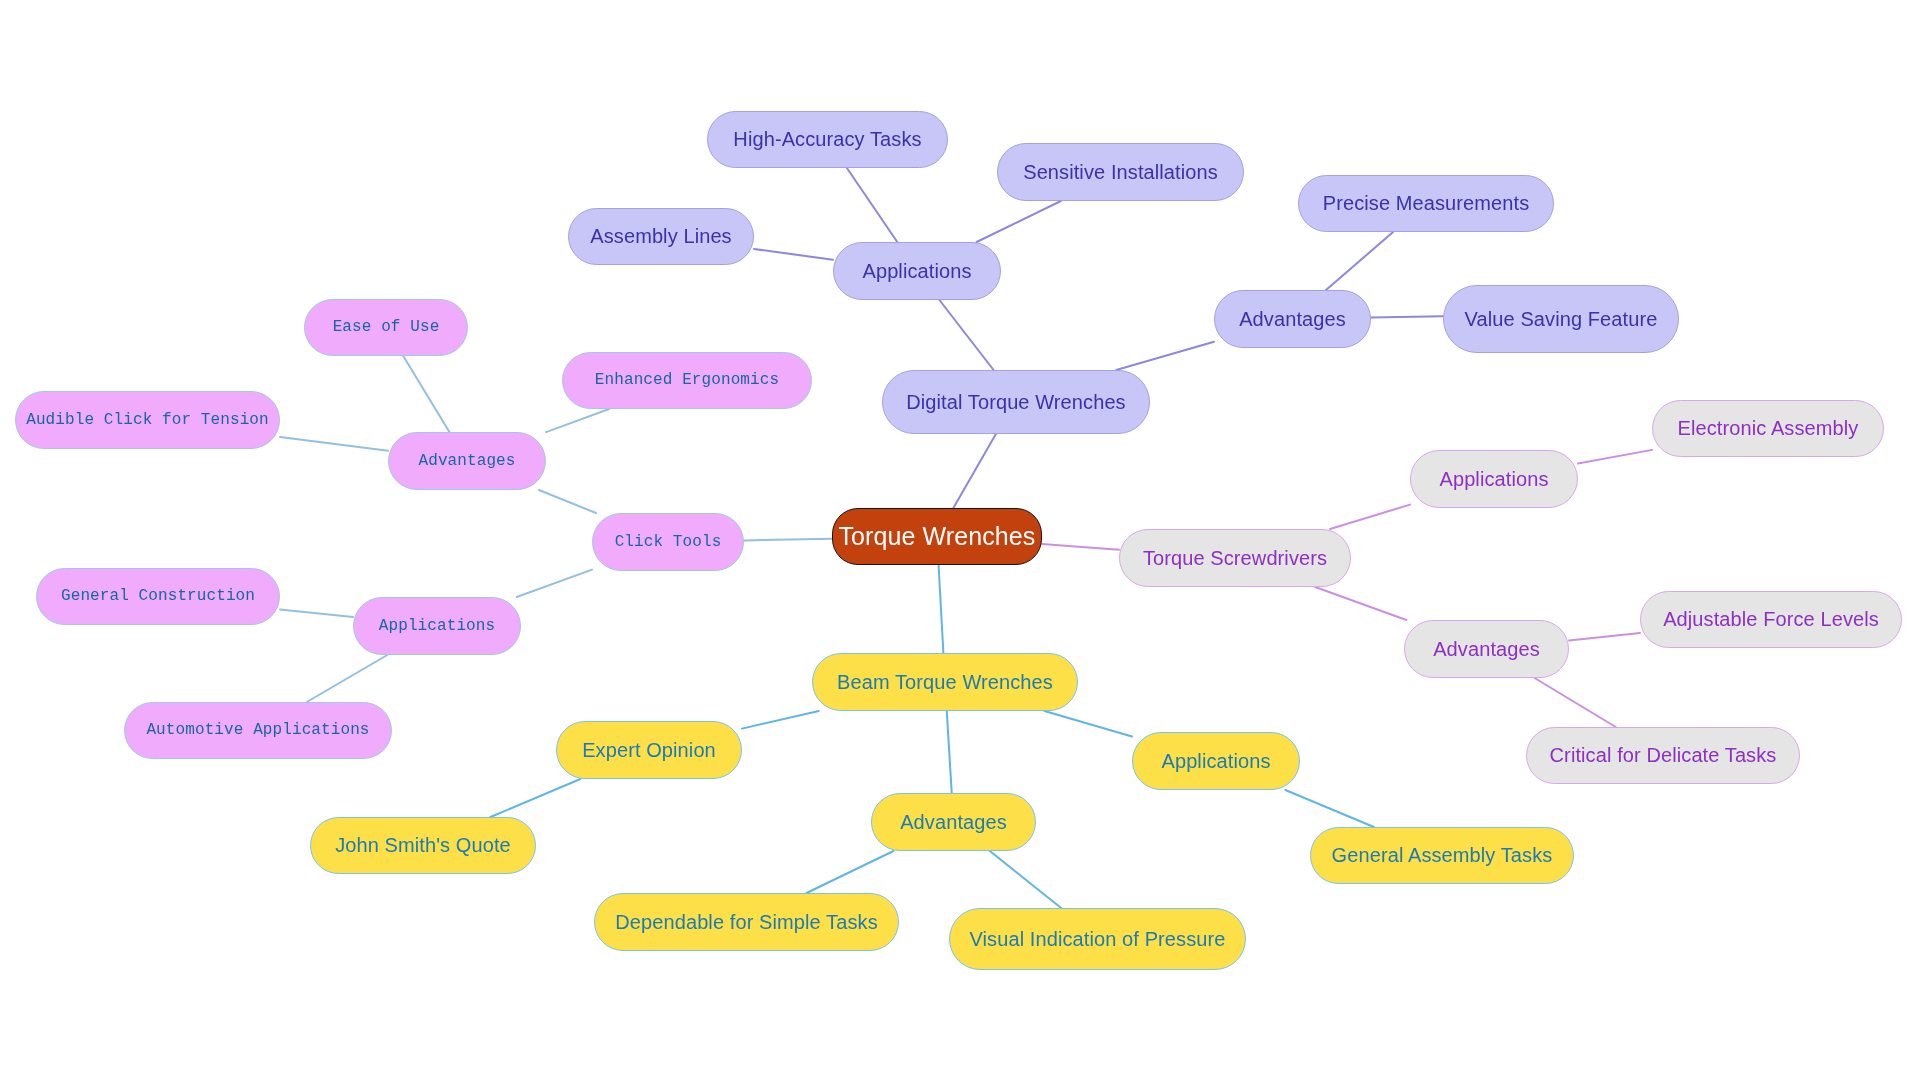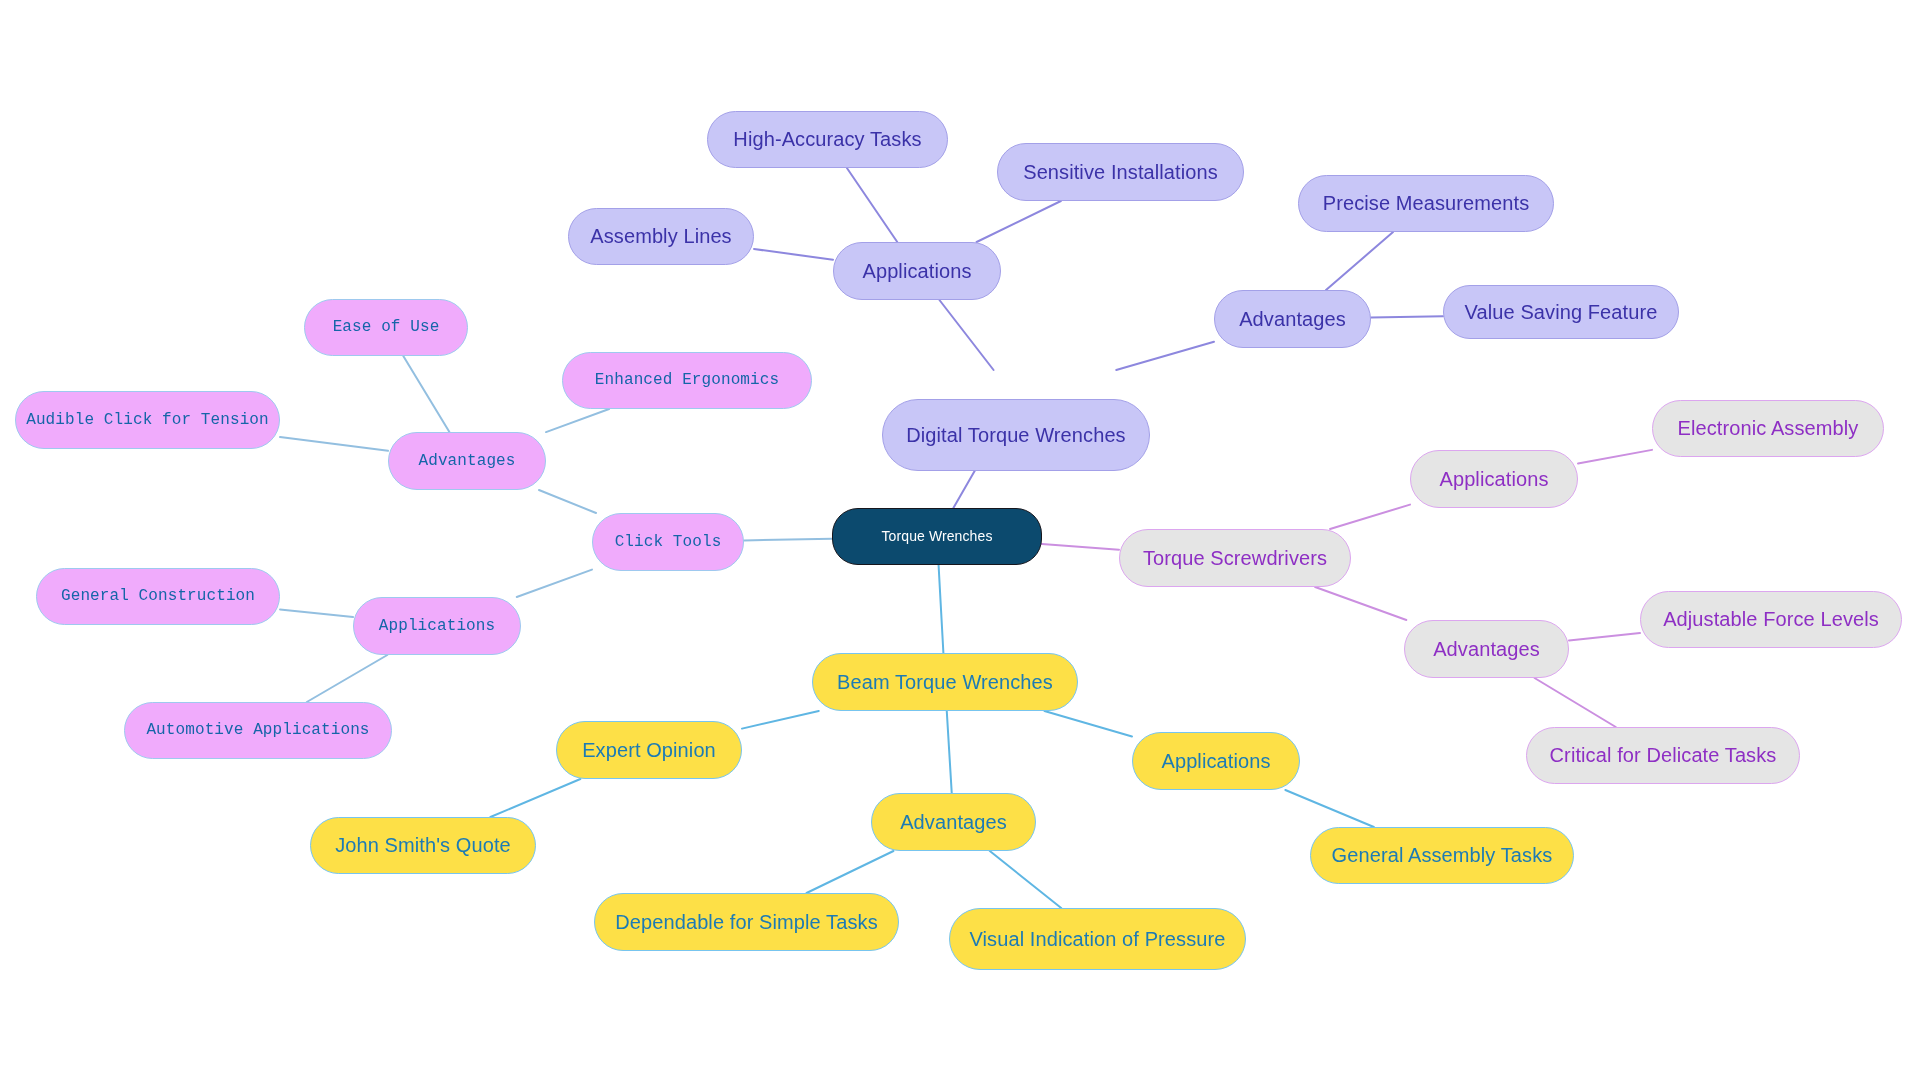--- a/index.html
+++ b/index.html
@@ -33,24 +33,24 @@
     justify-content: center;
     text-align: center;
     border-radius: 999px;
     border-style: solid;
     border-width: 1.5px;
     white-space: nowrap;
     letter-spacing: 0.1px;
     line-height: 1.15;
   }
   .node-root {
-    background: #0c4a6e;
+    background: #c2410c;
     border-color: #16161d;
     color: #ffffff;
-    font-size: 14px;
+    font-size: 25px;
     border-radius: 26px;
   }
   .node-blue {
     background: #f0abfc;
     border-color: #9ec9ef;
     color: #1565a8;
     font-size: 16px;
     font-family: Liberation Mono, monospace;
   }
   .node-blue-deep {
@@ -103,28 +103,28 @@
       <path d="M 1285.3544973544974 790 L 1373.8412698412699 827" stroke="#5fb6e3" stroke-width="2" fill="none" stroke-linecap="round"></path>
       <path d="M 1042 544.0755033557047 L 1119 549.6308724832214" stroke="#cb8fe0" stroke-width="2" fill="none" stroke-linecap="round"></path>
       <path d="M 1330.0759493670887 529 L 1410 504.6216216216216" stroke="#cb8fe0" stroke-width="2" fill="none" stroke-linecap="round"></path>
       <path d="M 1578 463.51824817518246 L 1652 449.8795620437956" stroke="#cb8fe0" stroke-width="2" fill="none" stroke-linecap="round"></path>
       <path d="M 1315.1483516483518 587 L 1406.3516483516482 620" stroke="#cb8fe0" stroke-width="2" fill="none" stroke-linecap="round"></path>
       <path d="M 1569 640.4455184534271 L 1640 633.0834797891036" stroke="#cb8fe0" stroke-width="2" fill="none" stroke-linecap="round"></path>
       <path d="M 1534.5610328638497 678 L 1615.7676056338028 727" stroke="#cb8fe0" stroke-width="2" fill="none" stroke-linecap="round"></path>
     </svg>
   <div id="node-layer">
       <div class="node node-root" style="left: 832px; top: 508px; width: 210px; height: 57px;">Torque Wrenches</div>
-      <div class="node node-purple" style="left: 882px; top: 370px; width: 268px; height: 72px; margin-top: 29px;">Digital Torque Wrenches</div>
+      <div class="node node-purple" style="left: 882px; top: 370px; width: 268px; height: 64px;">Digital Torque Wrenches</div>
       <div class="node node-purple" style="left: 833px; top: 242px; width: 168px; height: 58px;">Applications</div>
       <div class="node node-purple" style="left: 707px; top: 111px; width: 241px; height: 57px;">High-Accuracy Tasks</div>
       <div class="node node-purple" style="left: 568px; top: 208px; width: 186px; height: 57px;">Assembly Lines</div>
       <div class="node node-purple" style="left: 997px; top: 143px; width: 247px; height: 58px; text-align: center;">Sensitive Installations</div>
       <div class="node node-purple" style="left: 1214px; top: 290px; width: 157px; height: 58px;">Advantages</div>
       <div class="node node-purple" style="left: 1298px; top: 175px; width: 256px; height: 57px;">Precise Measurements</div>
-      <div class="node node-purple" style="left: 1443px; top: 285px; width: 236px; height: 54px;">Value Saving Feature</div>
+      <div class="node node-purple" style="left: 1443px; top: 285px; width: 236px; height: 68px;">Value Saving Feature</div>
       <div class="node node-blue" style="left: 592px; top: 513px; width: 152px; height: 58px;">Click Tools</div>
       <div class="node node-blue" style="left: 388px; top: 432px; width: 158px; height: 58px;">Advantages</div>
       <div class="node node-blue" style="left: 304px; top: 299px; width: 164px; height: 57px;">Ease of Use</div>
       <div class="node node-blue" style="left: 562px; top: 352px; width: 250px; height: 57px;">Enhanced Ergonomics</div>
       <div class="node node-blue" style="left: 15px; top: 391px; width: 265px; height: 58px;">Audible Click for Tension</div>
       <div class="node node-blue" style="left: 353px; top: 597px; width: 168px; height: 58px;">Applications</div>
       <div class="node node-blue" style="left: 36px; top: 568px; width: 244px; height: 57px;">General Construction</div>
       <div class="node node-blue" style="left: 124px; top: 702px; width: 268px; height: 57px;">Automotive Applications</div>
       <div class="node node-blue-deep" style="left: 812px; top: 653px; width: 266px; height: 58px;">Beam Torque Wrenches</div>
       <div class="node node-blue-deep" style="left: 556px; top: 721px; width: 186px; height: 58px;">Expert Opinion</div>

